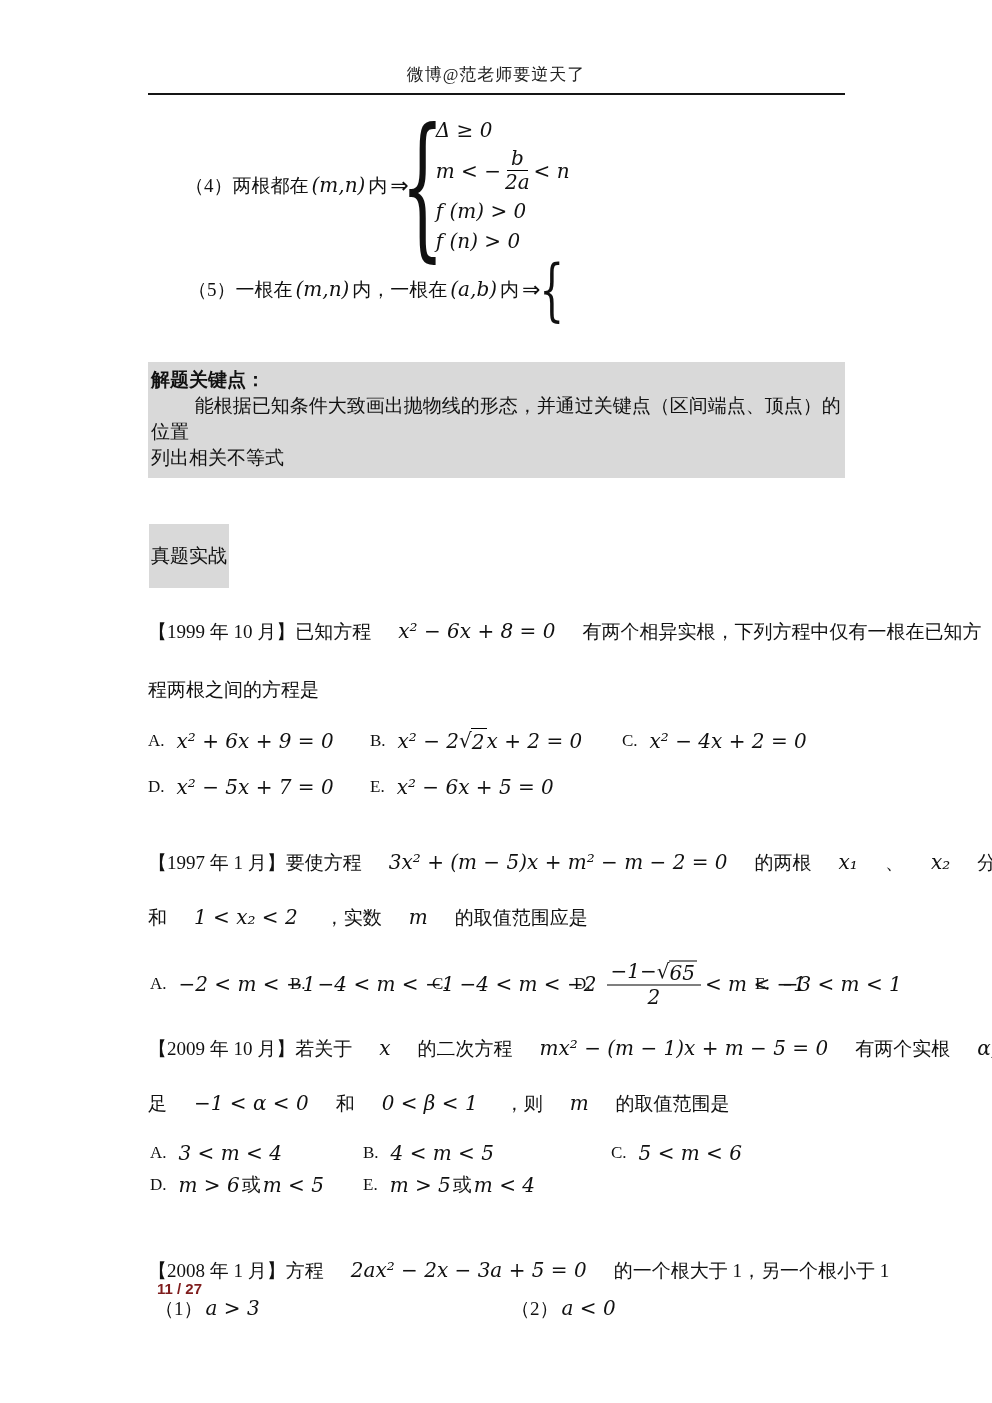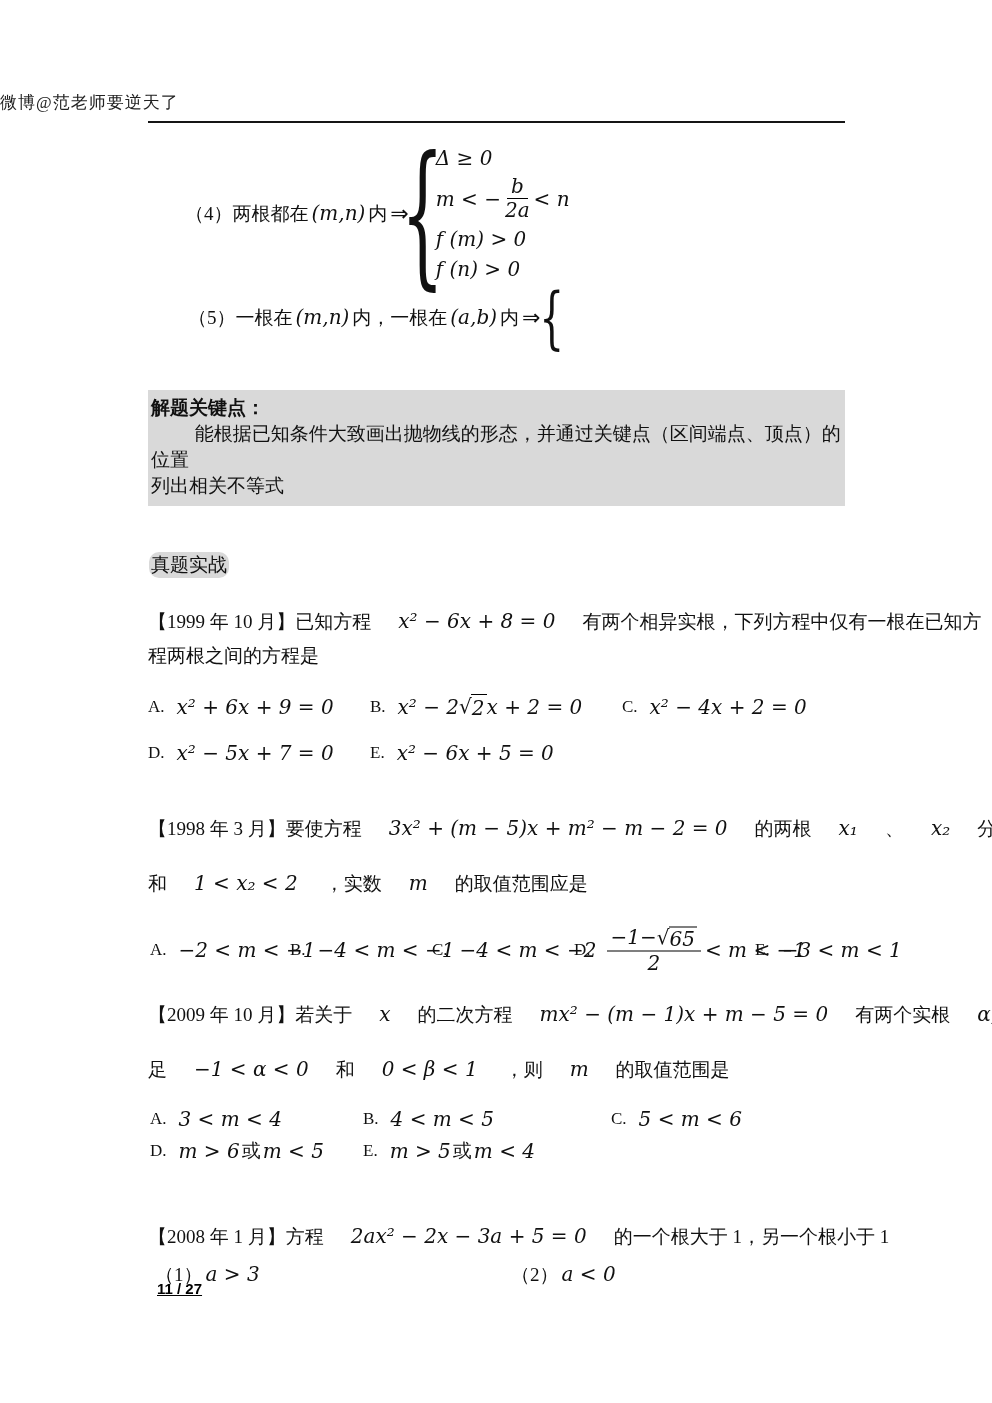--- a/index.html
+++ b/index.html
@@ -1,19 +1,19 @@
 <!DOCTYPE html>
 <html><head>
 <meta charset="utf-8">
 <style>
   html,body{margin:0;padding:0;background:#ffffff;}
   .page{position:relative;width:992px;height:1403px;background:#ffffff;overflow:hidden;
         color:#111;font-family:"Liberation Serif","DejaVu Serif",serif;}
   
-  .header-watermark{padding-top:91px;font-size:17px;letter-spacing:1px;color:#222;}
+  .header-watermark{padding-top:63px;text-align:center;font-size:17px;letter-spacing:1px;color:#222;}
   .header-rule{margin:7px 147px 0 148px;border-top:2px solid #151515;}
   .content{padding:0 147px 0 148px;}
   
   .cn{font-size:19px;}
   .math{font-family:"DejaVu Serif",serif;font-style:italic;font-size:20px;padding:0 3px;}
   .arrow{font-family:"DejaVu Sans",sans-serif;font-style:normal;font-size:22px;padding:0 1px 0 3px;}
   
   .case-row{display:flex;align-items:center;}
   .case4{margin:20px 0 0 37px;}
   .case5{margin:6px 0 0 40px;}
@@ -33,37 +33,37 @@
   .frac .den{padding-top:1px;line-height:1.05;}
   .sqrt{display:inline-flex;align-items:flex-start;}
   .sqrt .rad{font-style:normal;margin-right:-1px;}
   .sqrt .vinc{border-top:1.6px solid #000;padding:1px 2px 0 1px;}
   
   .keybox{margin-top:44px;background:#d9d9d9;padding:5px 3px 7px 3px;}
   .keybox-title{font-weight:700;font-size:19px;line-height:26px;}
   .keybox-line{font-size:19px;line-height:26px;}
   .indent{text-indent:2.3em;}
   
-  .section-chip{display:inline-block;margin-top:46px;margin-left:1px;background:#d9d9d9;font-size:19px;padding:0 2px;border-radius:10px;}
+  .section-chip{display:inline-block;margin-top:46px;margin-left:1px;background:#d9d9d9;font-size:19px;padding:19px 2px;}
   
   .q-line{display:flex;align-items:baseline;white-space:nowrap;line-height:1.35;gap:24px;}
-  .mt30{margin-top:30px;} .mt14{margin-top:8px;} .mt40{margin-top:40px;}
+  .mt30{margin-top:30px;} .mt14{margin-top:32px;} .mt40{margin-top:40px;}
   .mt28{margin-top:28px;} .mt34{margin-top:20px;} .mt56{margin-top:56px;}
   .opt-row{position:relative;}
   .h48{height:48px;} .h44{height:44px;} .h62{height:62px;margin-top:22px;} .h32{height:32px;}
   .r1{margin-top:14px;} .r3{margin-top:20px;}
   .opt{position:absolute;top:50%;transform:translateY(-50%);display:flex;align-items:center;white-space:nowrap;}
   .opt .lbl{font-size:17px;font-style:normal;font-family:"Liberation Serif",serif;margin-right:12px;}
   .opt .val{font-family:"DejaVu Serif",serif;font-style:italic;font-size:20px;display:inline-flex;align-items:center;}
   .opt .val .ucn{font-style:normal;font-size:19px;padding:0 2px;}
   .cond-row{position:relative;height:34px;margin-top:12px;}
   .cond-item{position:absolute;top:0;display:flex;align-items:baseline;}
   
   .page-num{position:absolute;left:157px;top:1280px;font-family:"Liberation Sans","DejaVu Sans",sans-serif;
-            font-weight:700;font-size:15px;color:#000000;text-decoration:underline;}
+            font-weight:700;font-size:15px;color:#7f1d1d;}
 </style>
 </head>
 <body>
 
 <div class="page">
 
   <div class="header-watermark">微博@范老师要逆天了</div>
   <div class="header-rule"></div>
 
   <div class="content">
@@ -154,21 +154,21 @@
         </span>
         <span class="opt" style="left:222px">
           <span class="lbl">E.</span>
           <span class="val">x² − 6x + 5 = 0</span>
         </span>
       </div>
     </div>
 
     <div>
       <div class="q-line mt40">
-        <span class="cn">【1998 年 3 月】要使方程</span>
+        <span class="cn">【1997 年 1 月】要使方程</span>
         <span class="math">3x² + (m − 5)x + m² − m − 2 = 0</span>
         <span class="cn">的两根</span>
         <span class="math">x₁</span>
         <span class="cn">、</span>
         <span class="math">x₂</span>
         <span class="cn">分别满足</span>
         <span class="math">0 &lt; x₁ &lt; 1</span>
       </div>
       <div class="q-line mt28">
         <span class="cn">和</span>

